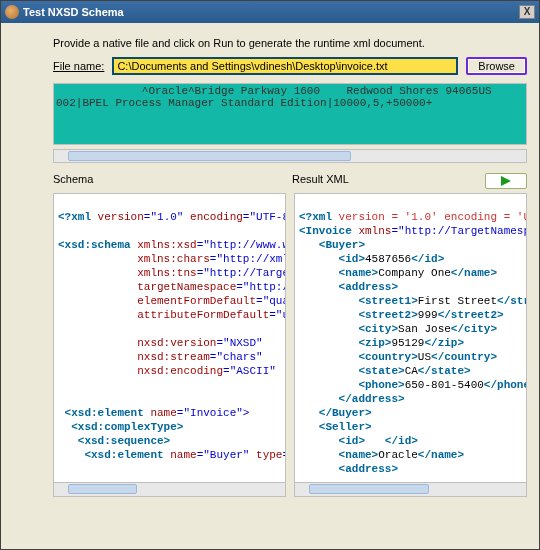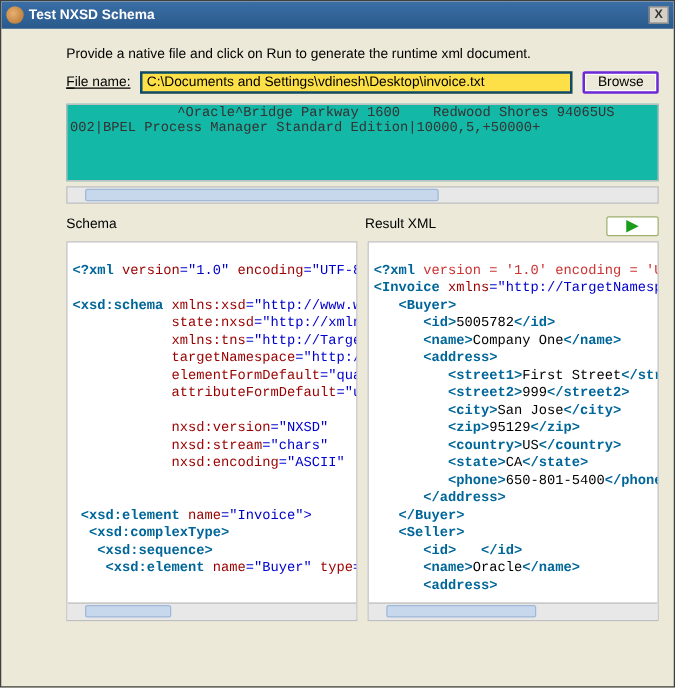--- a/index.html
+++ b/index.html
@@ -139,21 +139,21 @@
         </svg>
     </button>
   </div>
 
   <div class="panels">
     <div class="panel left">
       <div class="panel-inner">
 <span class="c-teal">&lt;?xml </span><span class="c-red">version</span><span class="c-blue">="1.0" </span><span class="c-red">encoding</span><span class="c-blue">="UTF-8" ?&gt;</span>
 
 <span class="c-teal">&lt;xsd:schema </span><span class="c-red">xmlns:xsd</span><span class="c-blue">="http://www.w3.org/20</span>
-<span>            </span><span class="c-red">state:nxsd</span><span class="c-blue">="http://xmlns.oracle.com/pcbpe</span>
+<span>            </span><span class="c-red">xmlns:chars</span><span class="c-blue">="http://xmlns.oracle.com/pcbpe</span>
 <span>            </span><span class="c-red">xmlns:tns</span><span class="c-blue">="http://TargetNamespace.com/Re</span>
 <span>            </span><span class="c-red">targetNamespace</span><span class="c-blue">="http://TargetNamespac</span>
 <span>            </span><span class="c-red">elementFormDefault</span><span class="c-blue">="qualified"</span>
 <span>            </span><span class="c-red">attributeFormDefault</span><span class="c-blue">="unqualified"</span>
 
 <span>            </span><span class="c-red">nxsd:version</span><span class="c-blue">="NXSD"</span>
 <span>            </span><span class="c-red">nxsd:stream</span><span class="c-blue">="chars"</span>
 <span>            </span><span class="c-red">nxsd:encoding</span><span class="c-blue">="ASCII"</span>
 
 
@@ -165,21 +165,21 @@
       <div class="hscroll">
           <div class="thumb"></div>
         </div>
     </div>
 
     <div class="panel right">
       <div class="panel-inner">
 <span class="c-teal">&lt;?xml </span><span class="c-red2">version = '1.0' encoding = 'UTF-8'</span>
 <span class="c-teal">&lt;Invoice </span><span class="c-red">xmlns</span><span class="c-blue">="http://TargetNamespace.com/</span>
 <span class="c-teal">   &lt;Buyer&gt;</span>
-<span class="c-teal">      &lt;id&gt;</span><span class="c-black">5005782</span><span class="c-teal">&lt;/id&gt;</span>
+<span class="c-teal">      &lt;id&gt;</span><span class="c-black">4587656</span><span class="c-teal">&lt;/id&gt;</span>
 <span class="c-teal">      &lt;name&gt;</span><span class="c-black">Company One</span><span class="c-teal">&lt;/name&gt;</span>
 <span class="c-teal">      &lt;address&gt;</span>
 <span class="c-teal">         &lt;street1&gt;</span><span class="c-black">First Street</span><span class="c-teal">&lt;/street1&gt;</span>
 <span class="c-teal">         &lt;street2&gt;</span><span class="c-black">999</span><span class="c-teal">&lt;/street2&gt;</span>
 <span class="c-teal">         &lt;city&gt;</span><span class="c-black">San Jose</span><span class="c-teal">&lt;/city&gt;</span>
 <span class="c-teal">         &lt;zip&gt;</span><span class="c-black">95129</span><span class="c-teal">&lt;/zip&gt;</span>
 <span class="c-teal">         &lt;country&gt;</span><span class="c-black">US</span><span class="c-teal">&lt;/country&gt;</span>
 <span class="c-teal">         &lt;state&gt;</span><span class="c-black">CA</span><span class="c-teal">&lt;/state&gt;</span>
 <span class="c-teal">         &lt;phone&gt;</span><span class="c-black">650-801-5400</span><span class="c-teal">&lt;/phone&gt;</span>
 <span class="c-teal">      &lt;/address&gt;</span>

